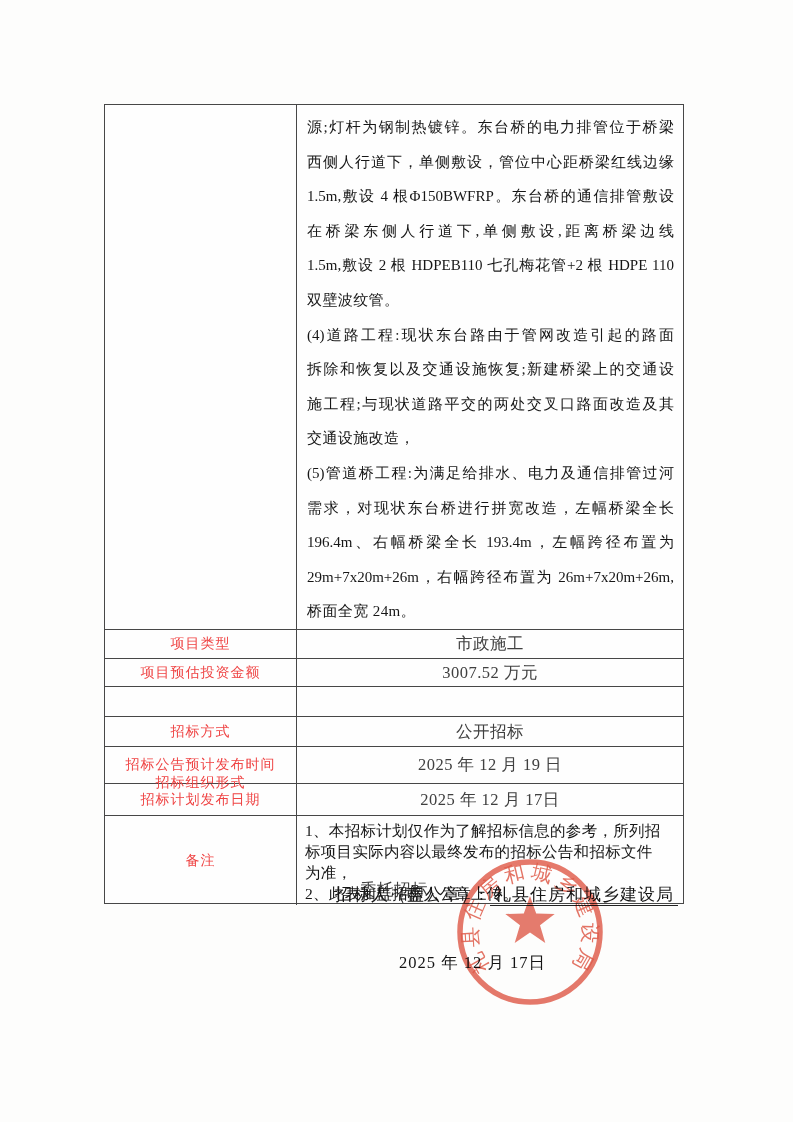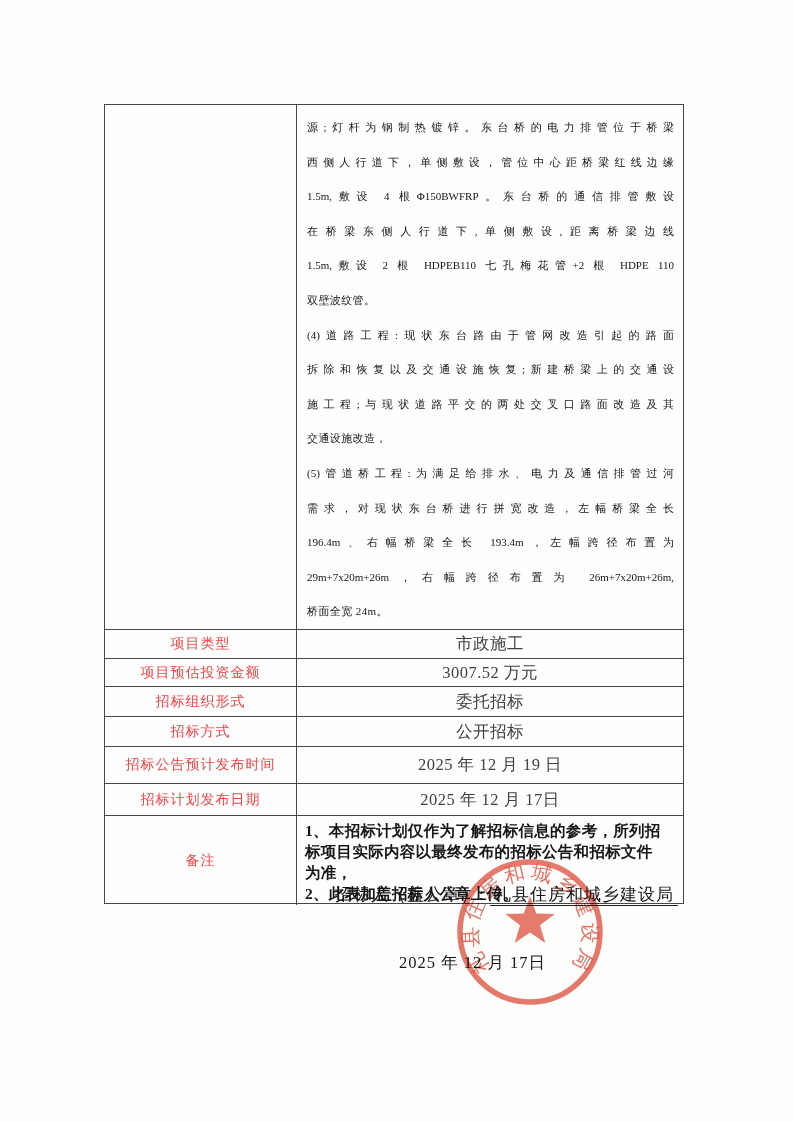--- a/index.html
+++ b/index.html
@@ -60,46 +60,45 @@
   
   .row-desc { height: 525px; }
   .desc-cell {
     flex: 1 1 auto;
     padding: 5px 9px 0 10px;
     display: block;
   }
   .desc-cell .line {
     height: 34.6px;
     line-height: 34.6px;
-    font-size: 11px;
+    font-size: 15px;
     letter-spacing: 0.4px;
     white-space: nowrap;
     text-align: left;
     color: #161616;
   }
   .desc-cell .line.j {
     white-space: normal;
     text-align: justify;
     text-align-last: justify;
     letter-spacing: 0;
   }
   
   .row-1 { height: 29px; }
   .row-2 { height: 28px; }
-  .row-3 { height: 30px; }
+  .row-3 { height: 30px; flex-direction: column; }
   .row-4 { height: 30px; }
   .row-5 { height: 37px; }
   .row-6 { height: 32px; }
   
   .row-remark { height: 89px; }
   .remark-cell {
     flex: 1 1 auto;
     padding: 4px 8px 0 8px;
     display: block;
-    font-weight: bold;
   }
   .remark-cell .line {
     line-height: 21px;
     font-size: 15.5px;
     letter-spacing: 0.3px;
     text-align: left;
     white-space: nowrap;
     color: #161616;
   }
   

